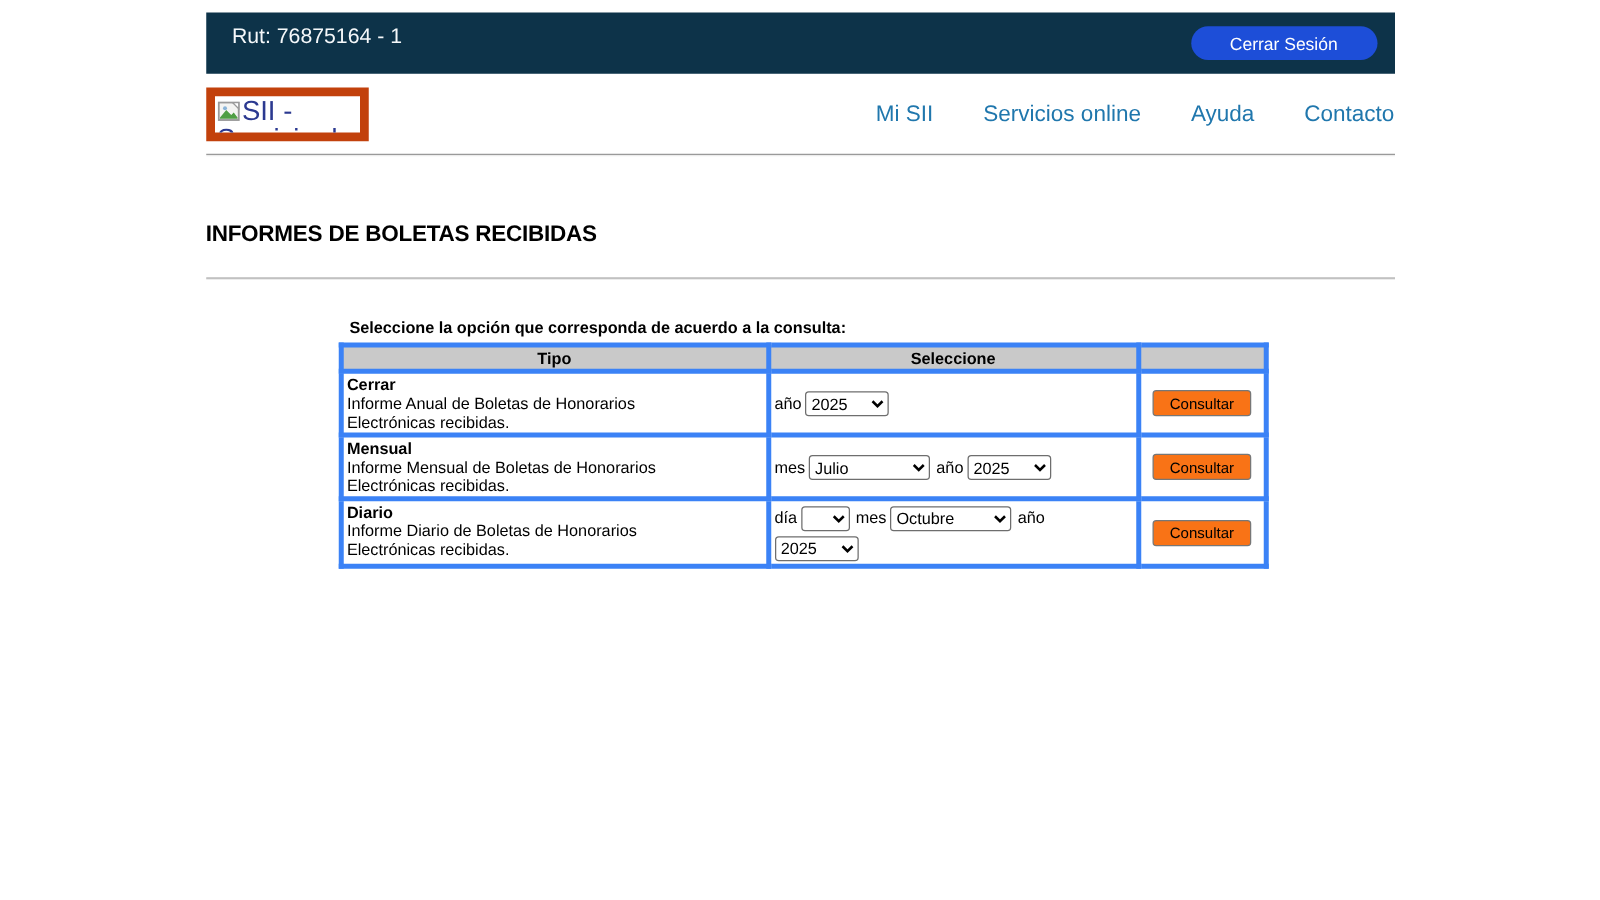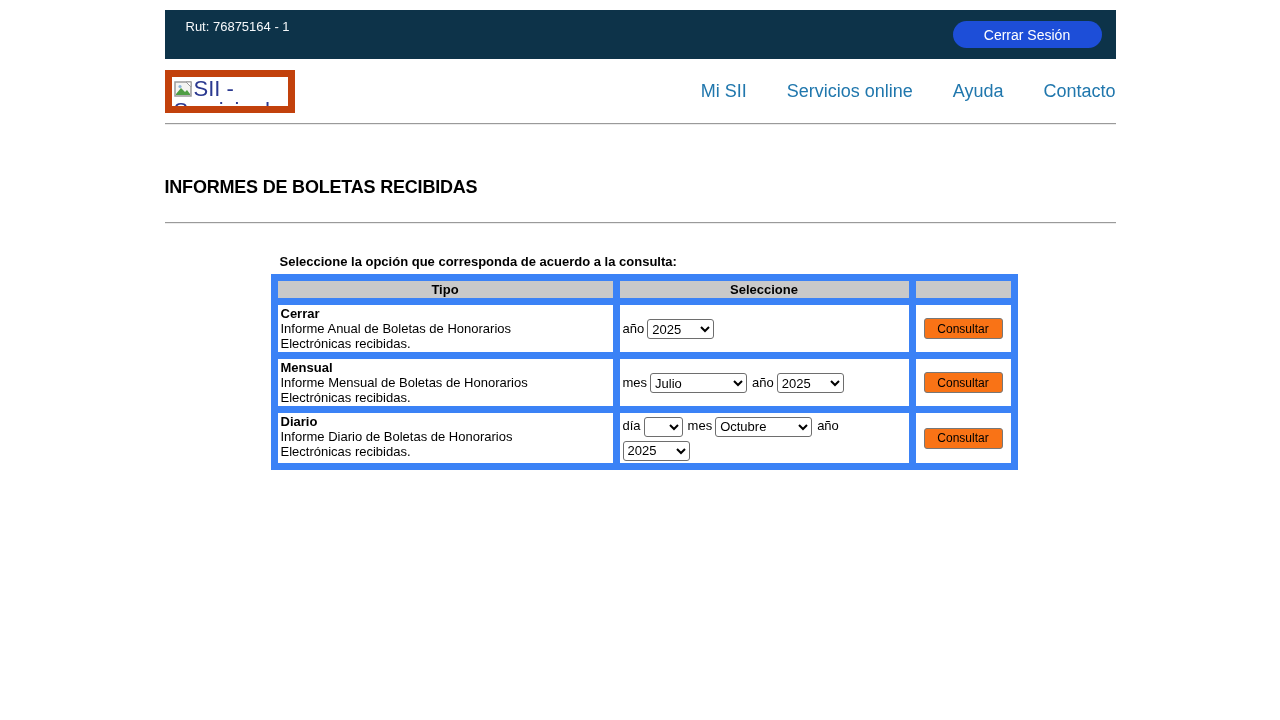--- a/index.html
+++ b/index.html
@@ -16,21 +16,21 @@
   .topbar {
     margin-top: 10px;
     height: 49px;
     background: #0d3349;
     display: flex;
     justify-content: space-between;
     align-items: center;
   }
   .rut-text {
     color: #f5f8fa;
-    font-size: 13px;
+    font-size: 17px;
     padding-left: 21px;
     align-self: flex-start;
     margin-top: 9px;
   }
   .logout-btn {
     background: #1d4ed8;
     color: #ffffff;
     border: none;
     font-size: 14px;
     font-family: "Liberation Sans", sans-serif;
@@ -98,21 +98,21 @@
     padding-left: 9px;
     margin-bottom: 5px;
   }
   table.report-table {
     border-collapse: collapse;
     table-layout: fixed;
     width: 740px;
     font-size: 13px;
   }
   .report-table th, .report-table td {
-    border: 7px solid #3b82f6;
+    border: 4px solid #3b82f6;
   }
   .report-table th {
     background: #c9c9c9;
     font-weight: bold;
     height: 21px;
     padding: 1px 2px;
     text-align: center;
   }
   .col-tipo { width: 342px; }
   .col-sel  { width: 296px; }

